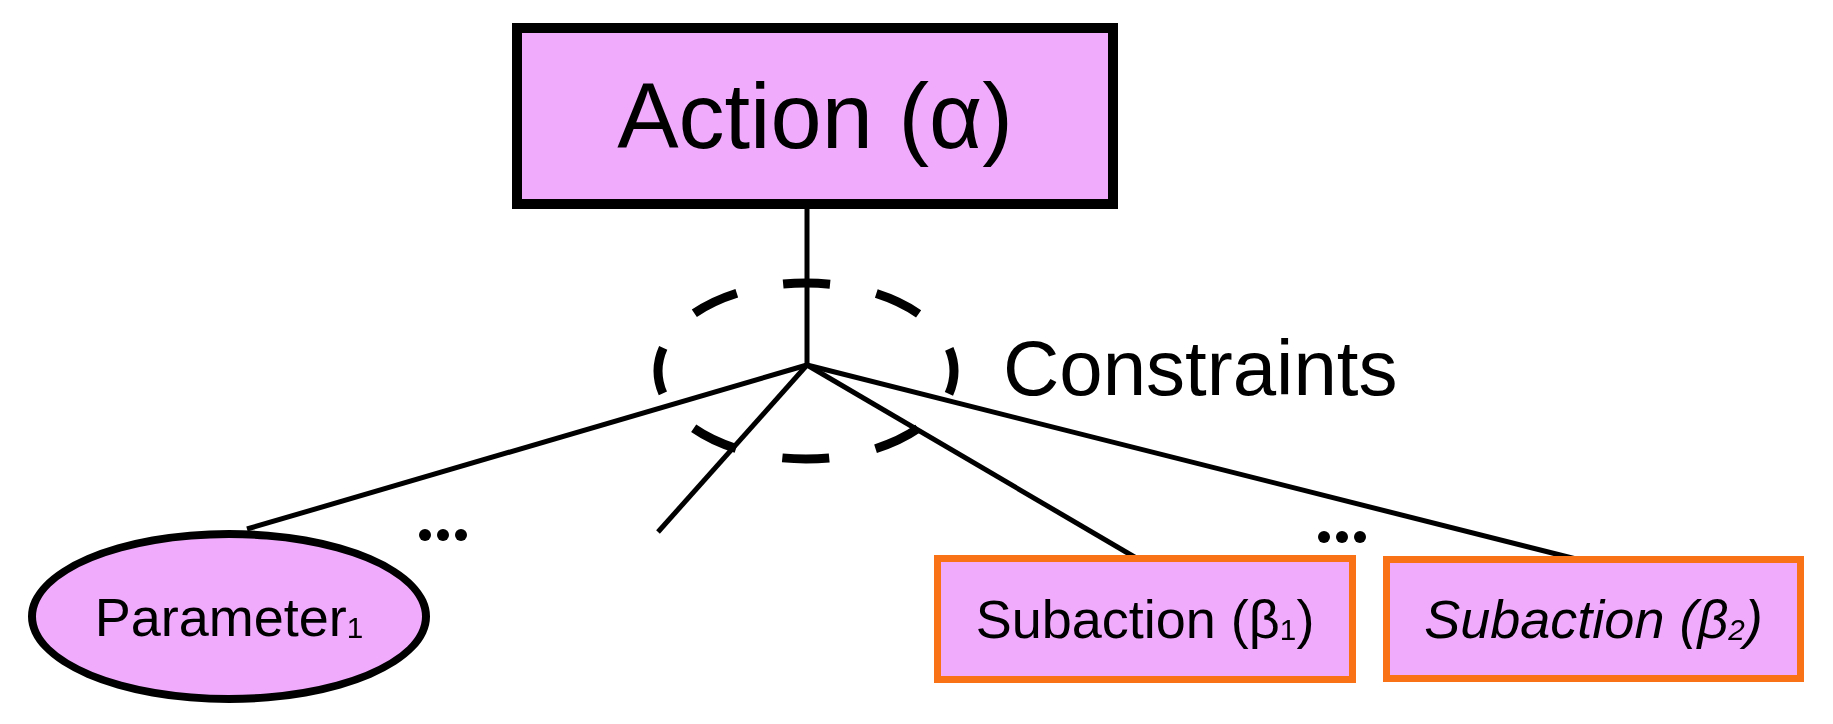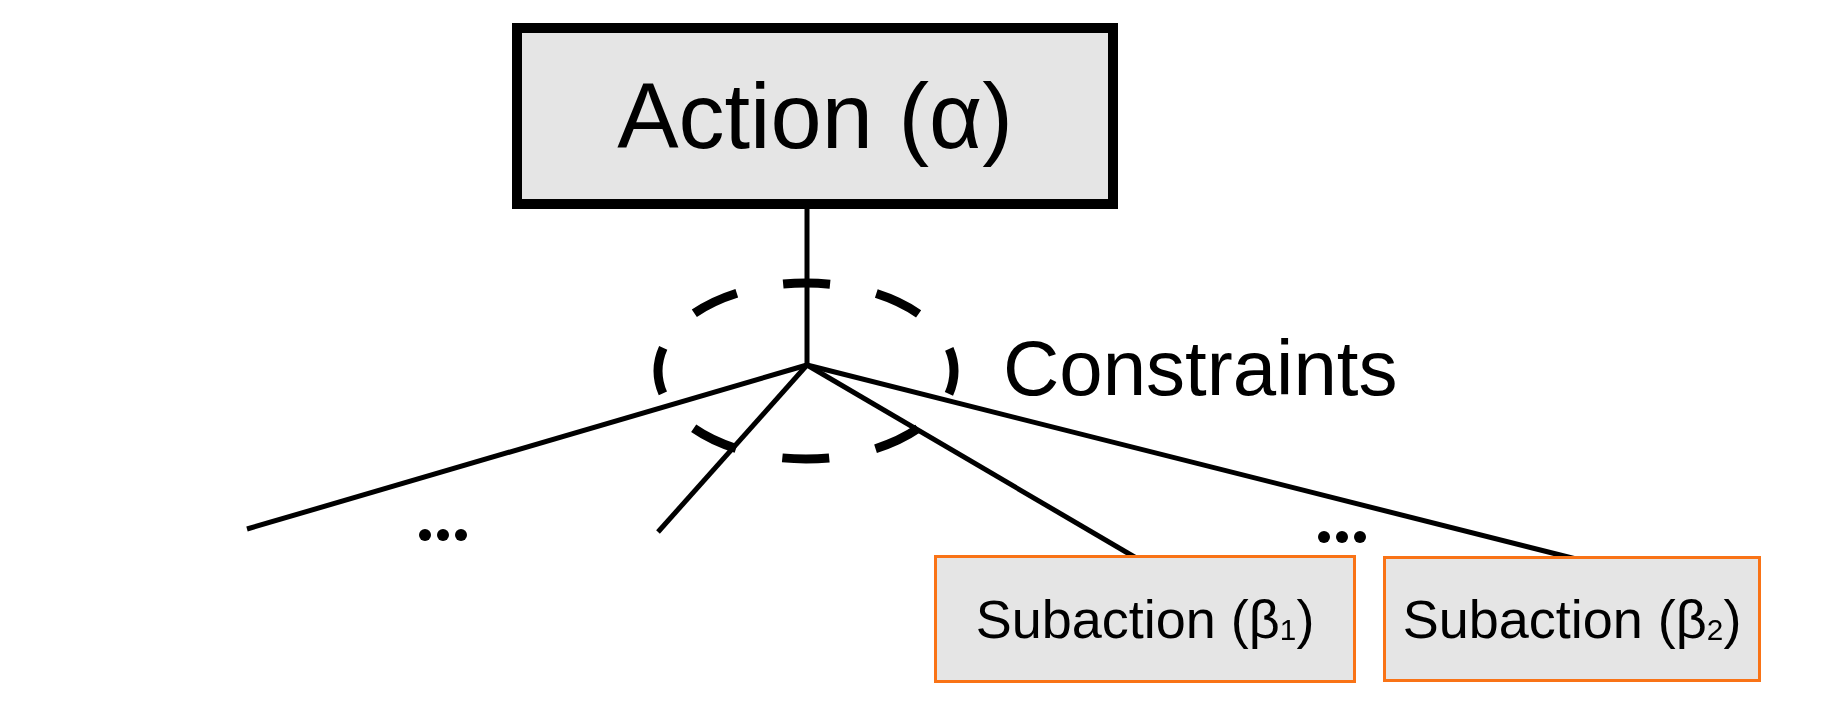--- a/index.html
+++ b/index.html
@@ -7,43 +7,43 @@
     position:relative;
     width:1833px;height:724px;
     background:#ffffff;
     font-family:"Liberation Sans", sans-serif;
     color:#000000;
     overflow:hidden;
   }
   .wires{position:absolute;left:0;top:0;width:1833px;height:724px;z-index:1;}
   .node{
     position:absolute;z-index:2;
-    background:#e5e5e5;
+    background:#f0abfc;
     display:flex;align-items:center;justify-content:center;
     box-sizing:border-box;
     white-space:nowrap;
   }
   .action-box{
     left:512px;top:23px;width:606px;height:186px;
     border:10px solid #000000;
     font-size:92px;
   }
   .param-ellipse{
     border:8px solid #000000;
     border-radius:50%;
     font-size:54px;
   }
   .p1{left:28px;top:530px;width:402px;height:173px;}
   .p2{left:442px;top:528px;width:406px;height:174px;}
   .sub-box{
-    border:3px solid #f97316;
+    border:7px solid #f97316;
     font-size:54px;
   }
   .s1{left:934px;top:555px;width:422px;height:128px;}
-  .s2{left:1383px;top:556px;width:378px;height:126px;}
+  .s2{left:1383px;top:556px;width:421px;height:126px;font-style:italic;}
   .sub{font-size:0.55em;vertical-align:-0.08em;}
   .constraints{
     position:absolute;z-index:2;
     left:1003px;top:301px;
     font-size:78px;line-height:1.0;
     white-space:nowrap;
     margin-top:28px;
   }
   .dots{
     position:absolute;z-index:3;
@@ -69,20 +69,23 @@
     <line x1="807" y1="365" x2="1588" y2="562" stroke="#000000" stroke-width="5"></line>
     <ellipse cx="806" cy="371" rx="148" ry="88" fill="none" stroke="#000000" stroke-width="9" stroke-dasharray="47.1 47.1" stroke-dashoffset="23.5"></ellipse>
   </svg>
 
   <div class="node action-box">
     <span>Action (α)</span>
   </div>
 
   <div class="constraints">Constraints</div>
 
+  <div class="node param-ellipse p1">
+    <span><span>Parameter</span><span class="sub">1</span></span>
+  </div>
 
   <div class="dots dots1">
     <span></span>
       <span></span>
       <span></span>
   </div>
 
 
   <div class="node sub-box s1">
     <span><span>Subaction (β</span><span class="sub">1</span><span>)</span></span>

